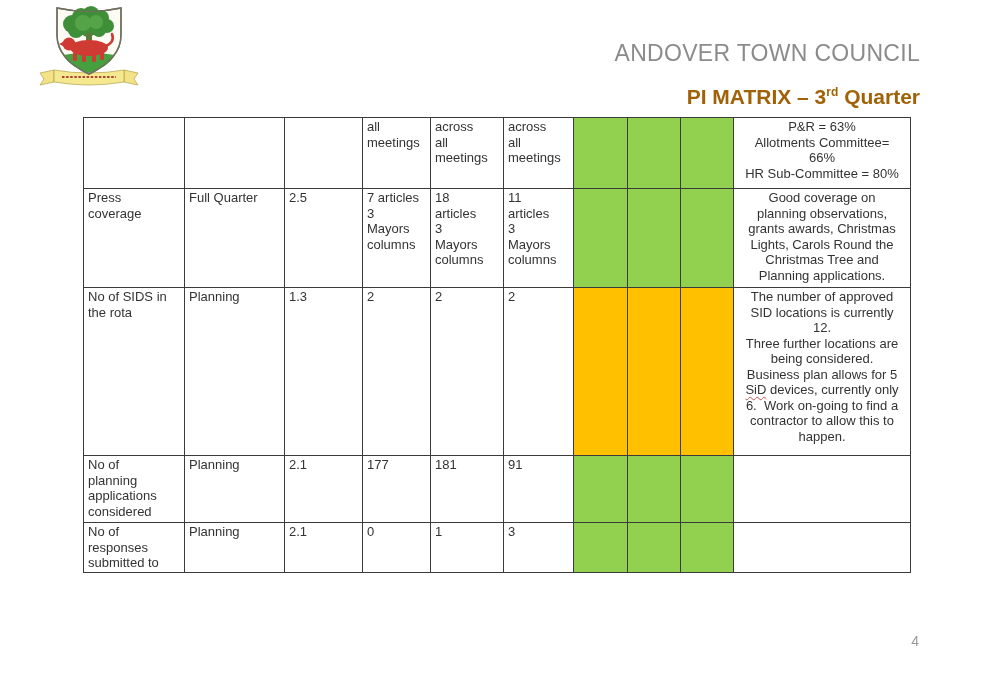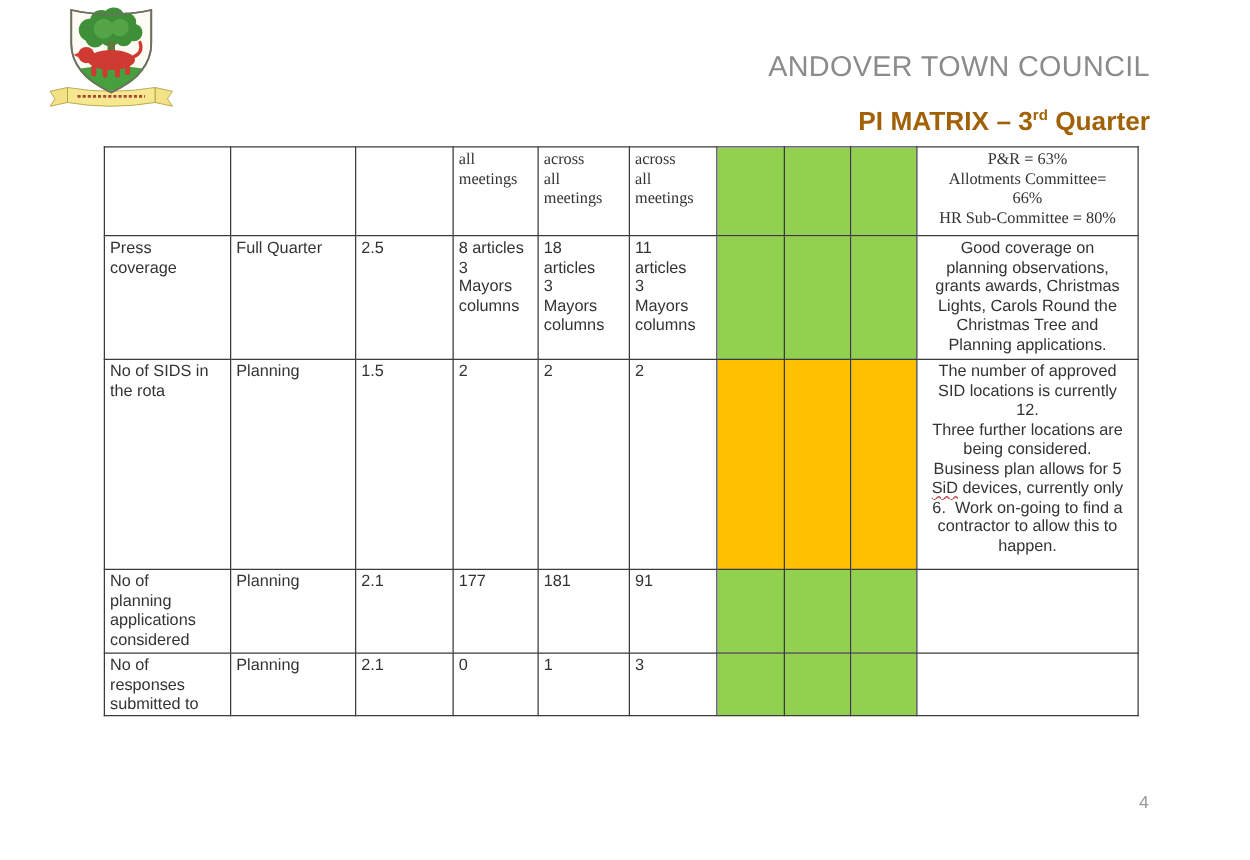--- a/index.html
+++ b/index.html
@@ -42,21 +42,21 @@
     color: #333333;
     white-space: pre-wrap;
     word-wrap: break-word;
     overflow: hidden;
   }
   .pi-matrix td.comments { padding: 1px 5px; text-align: center; }
   .pi-matrix td.status { padding: 0; }
   .pi-matrix td[data-status="green"] { background: #92D050; }
   .pi-matrix td[data-status="amber"] { background: #FFC000; }
 
-  .pi-matrix tr:nth-child(1) td { height: 68px; font-family: Liberation Serif, serif; }
+  .pi-matrix tr:nth-child(1) td { height: 68px; }
   .pi-matrix tr:nth-child(2) td { height: 96px; }
   .pi-matrix tr:nth-child(3) td { height: 165px; }
   .pi-matrix tr:nth-child(4) td { height: 64px; }
   .pi-matrix tr:nth-child(5) td { height: 31px; }
   .pi-matrix tr:nth-child(6) td { height: 50px; }
 
   .squiggle {
     text-decoration: underline;
     text-decoration-style: wavy;
     text-decoration-color: #c0504d;
@@ -150,21 +150,21 @@
       <td class="comments">P&amp;R = 63%
 Allotments Committee=
 66%
 HR Sub-Committee = 80%</td>
     </tr>
     <tr>
       <td>Press
 coverage</td>
       <td>Full Quarter</td>
       <td>2.5</td>
-      <td>8 articles
+      <td>7 articles
 3
 Mayors
 columns</td>
       <td>18
 articles
 3
 Mayors
 columns</td>
       <td>11
 articles
@@ -178,21 +178,21 @@
 planning observations,
 grants awards, Christmas
 Lights, Carols Round the
 Christmas Tree and
 Planning applications.</td>
     </tr>
     <tr>
       <td>No of SIDS in
 the rota</td>
       <td>Planning</td>
-      <td>1.5</td>
+      <td>1.3</td>
       <td>2</td>
       <td>2</td>
       <td>2</td>
       <td class="status" data-status="amber"></td>
       <td class="status" data-status="amber"></td>
       <td class="status" data-status="amber"></td>
       <td class="comments"><span>The number of approved
 SID locations is currently
 12.
 Three further locations are

